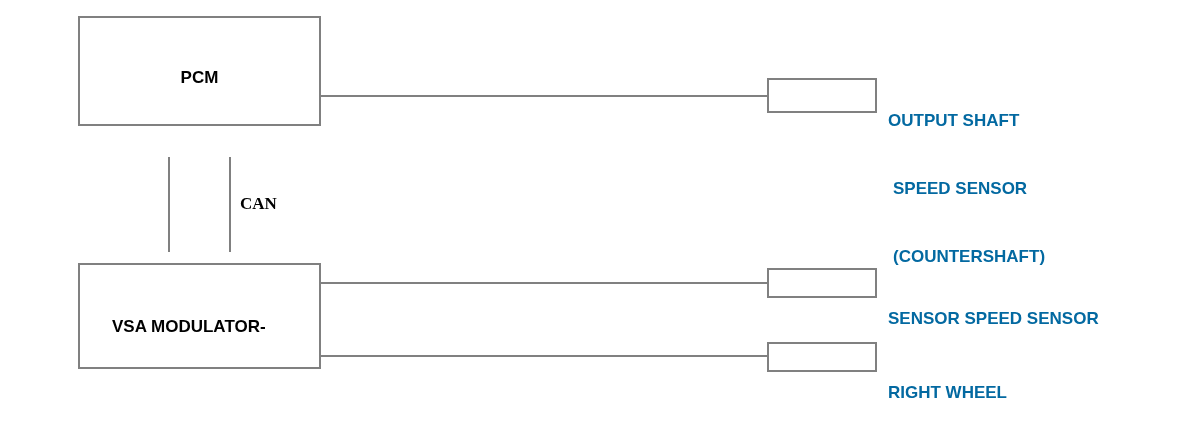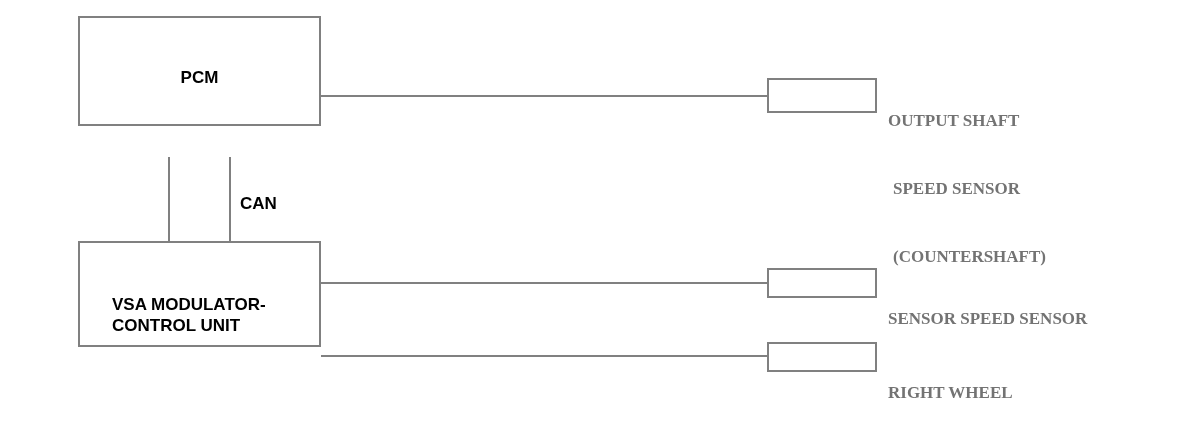--- a/index.html
+++ b/index.html
@@ -56,58 +56,57 @@
   .sensor-box {
     position: absolute;
     box-sizing: border-box;
     border: 2px solid #808080;
     background: #ffffff;
   }
 
   
   .sensor-caption {
     position: absolute;
-    color: #737373;
+    color: #0369a1;
     font-weight: bold;
-    font-family: Liberation Serif, serif;
+    font-family: Liberation Sans, sans-serif;
     line-height: 1.33;
     white-space: pre;
   }
   .caption-line {
     display: block;
   }
   .caption-line.indent {
     padding-left: 5px;
   }
 
   
   .bus-label {
     position: absolute;
     color: #000000;
     font-weight: bold;
-    font-family: Liberation Sans, sans-serif;
+    font-family: Liberation Serif, serif;
     white-space: pre;
   }
 </style>
 </head>
 <body>
 
 <div id="diagram-canvas">
 
   <div class="node-box" style="left:78px; top:16px; width:243px; height:110px;">
     <div class="node-label centered" style="top:50px; font-size:17px;">PCM</div>
   </div>
 
   <div class="line-v" style="left:168px; top:157px; height:95px;"></div>
   <div class="line-v" style="left:229px; top:157px; height:95px;"></div>
   <div class="bus-label" style="left:240px; top:194px; font-size:17px;">CAN</div>
 
-  <div class="node-box" style="left:78px; top:241px; width:243px; height:106px;">
+  <div class="node-box" style="left:78px; top:263px; width:243px; height:106px;">
     <div class="node-label" style="left:32px; top:52px; font-size:17px;">VSA MODULATOR-</div>
-    <div class="node-label" style="left:32px; top:73px; font-size:17px;">CONTROL UNIT</div>
   </div>
 
   <div class="line-h" style="left:321px; top:95px; width:447px;"></div>
   <div class="sensor-box" style="left:767px; top:78px; width:110px; height:35px;"></div>
   <div class="sensor-caption" style="left:888px; top:65px; font-size:17px;">
     <span class="caption-line">OUTPUT SHAFT</span>
     <span class="caption-line indent">SPEED SENSOR</span>
     <span class="caption-line indent">(COUNTERSHAFT)</span>
   </div>
 

